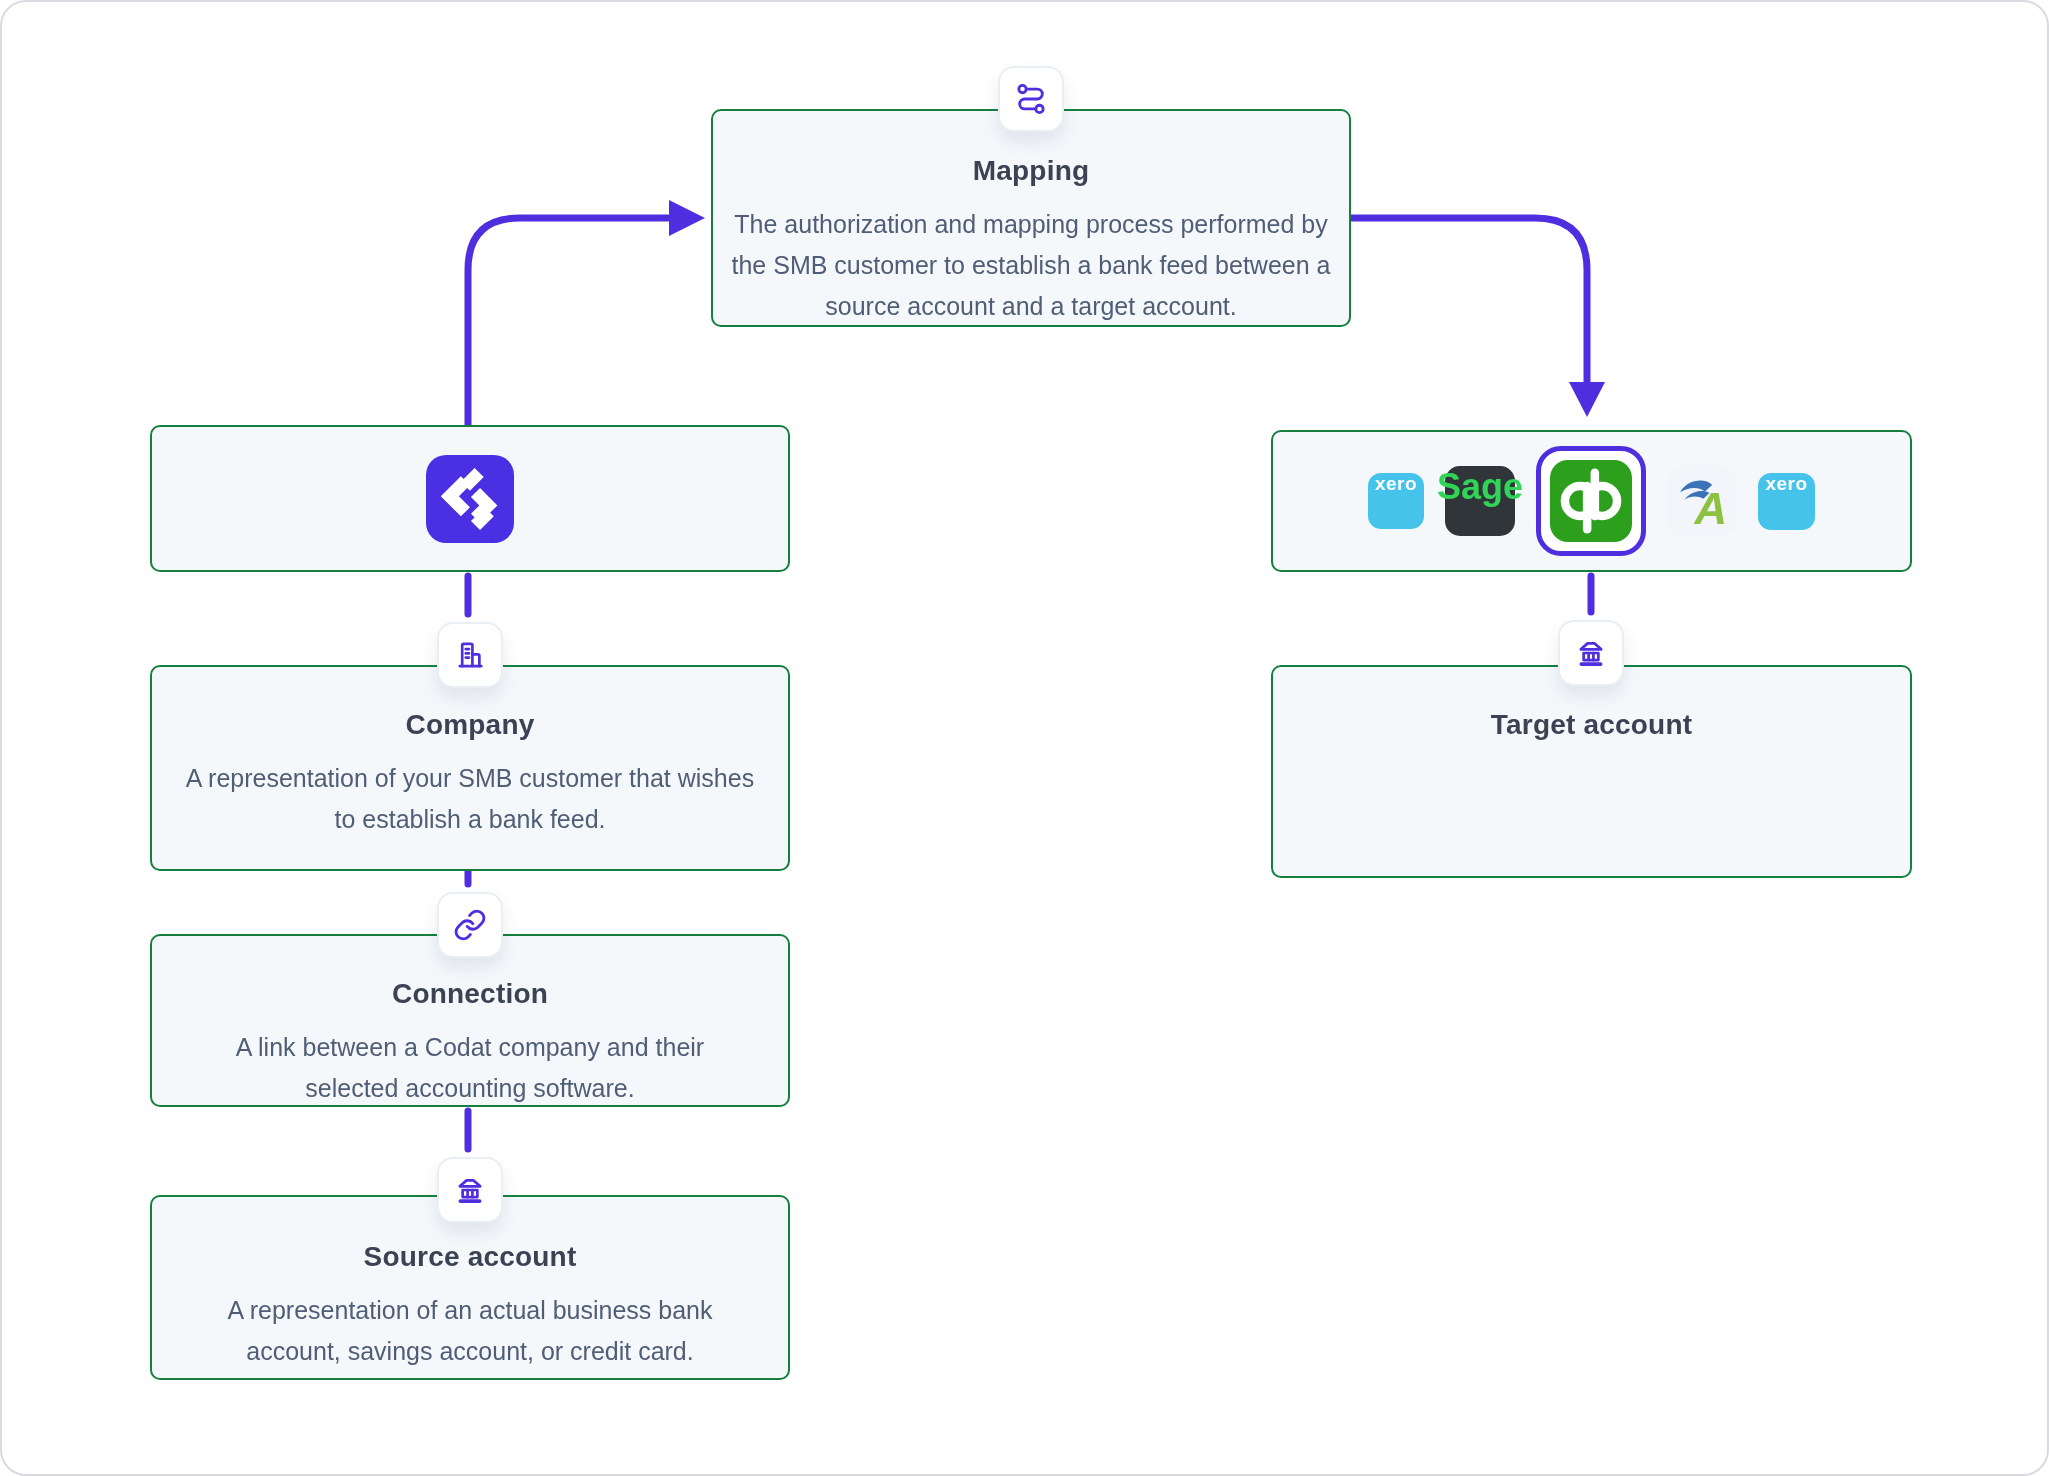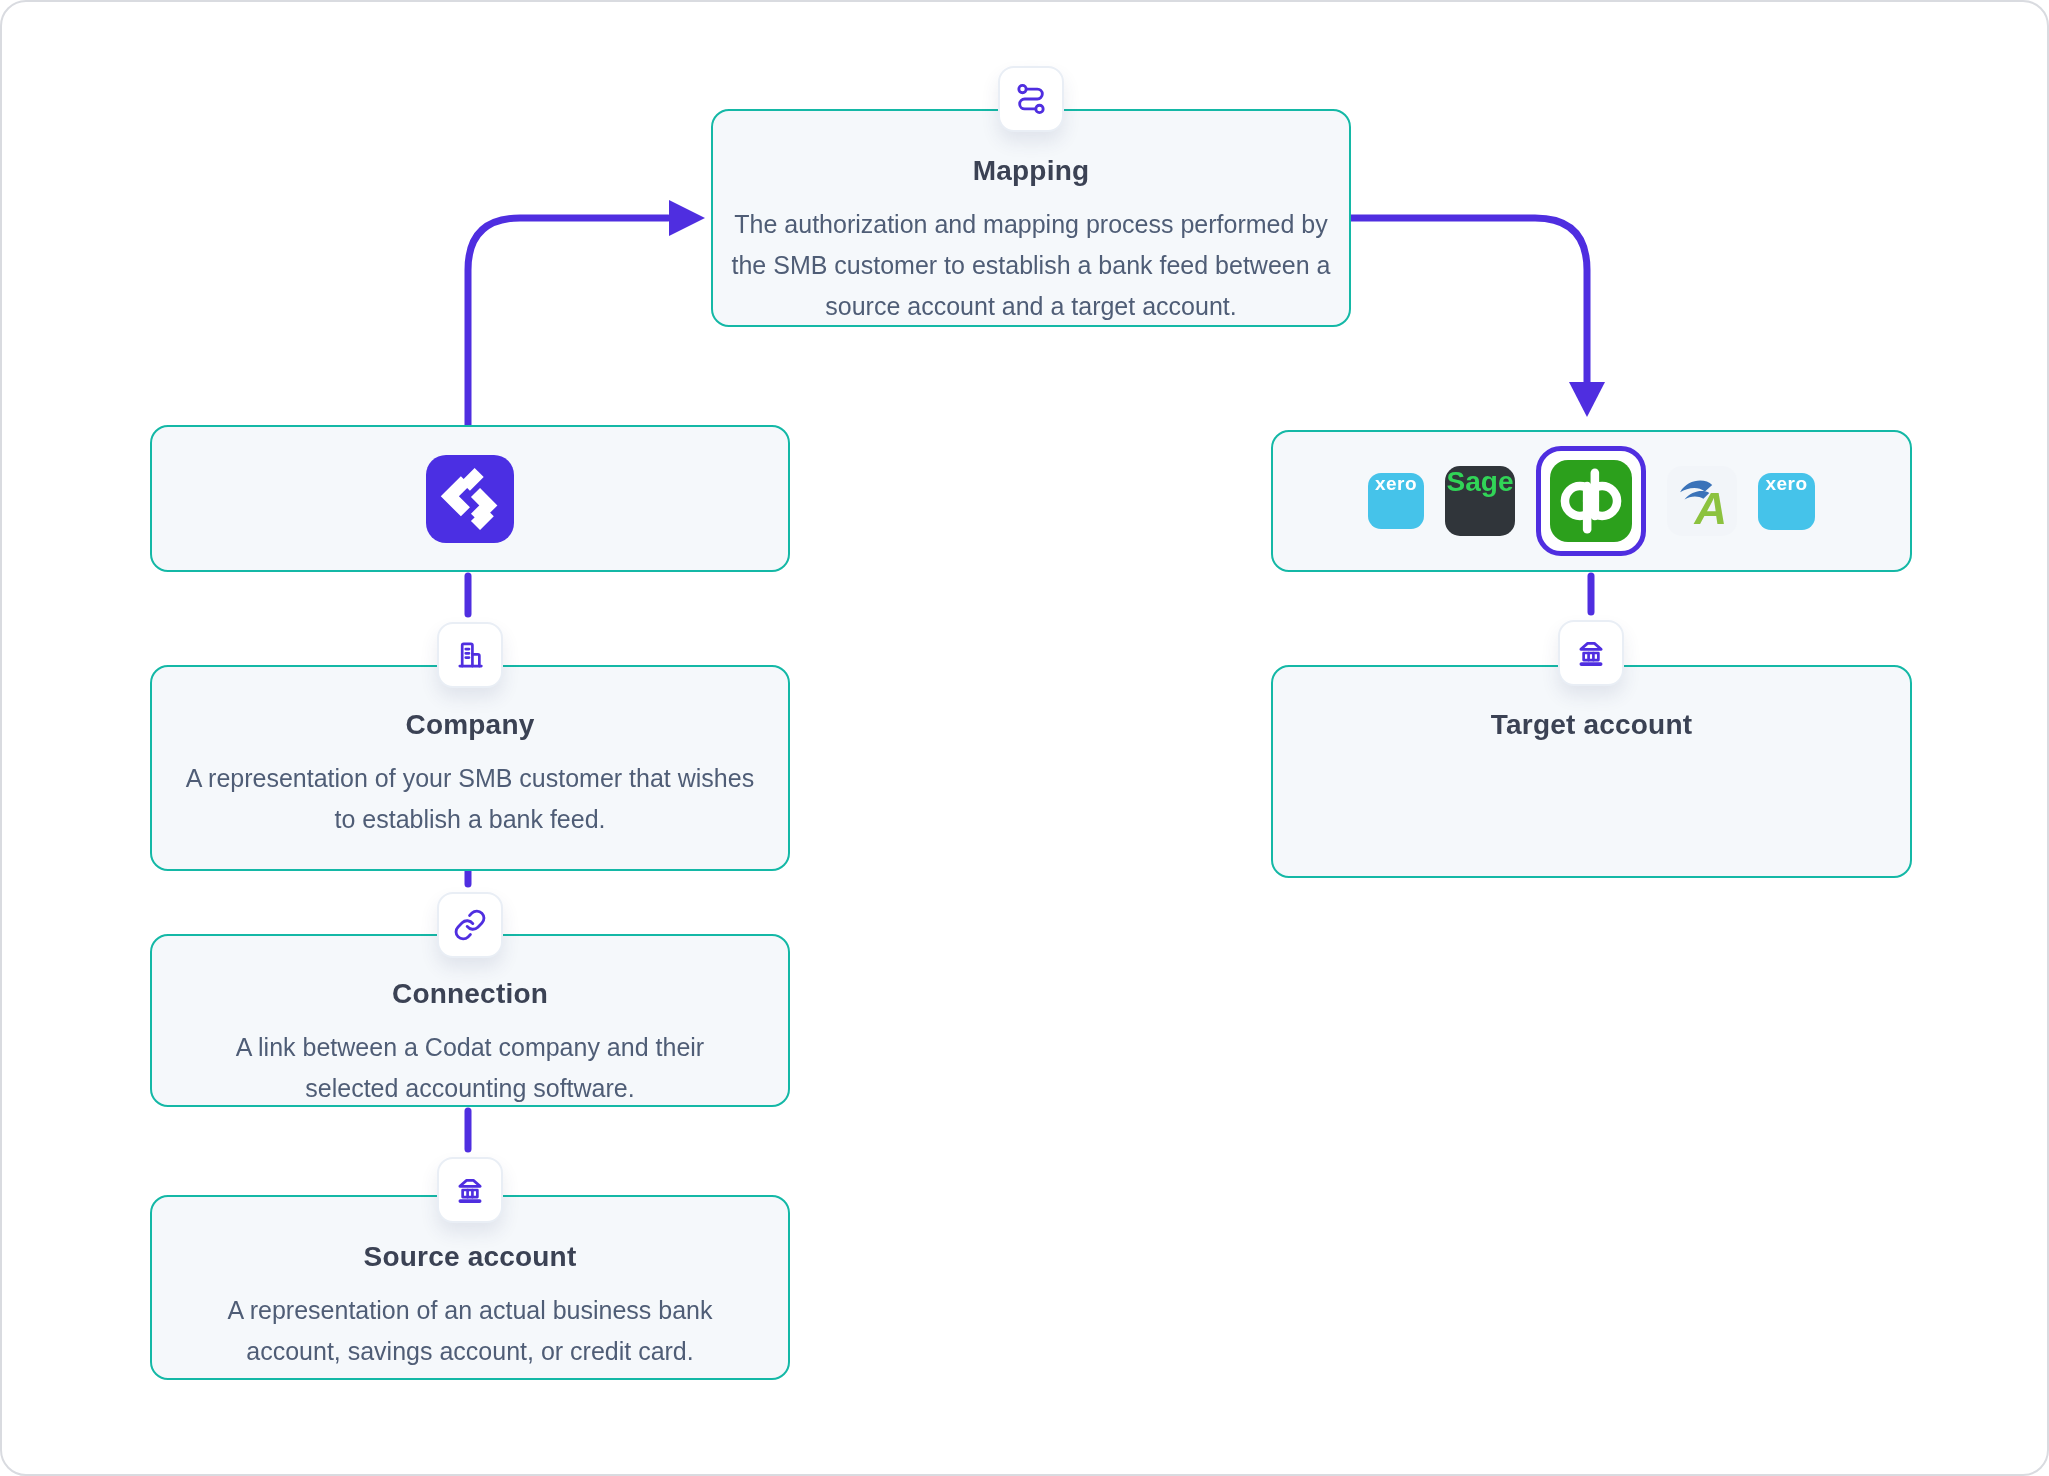--- a/index.html
+++ b/index.html
@@ -3,21 +3,21 @@
 <meta charset="utf-8">
 <style>
   html,body{margin:0;padding:0;background:#ffffff;}
   .canvas{
     position:relative;width:2045px;height:1472px;box-sizing:content-box;
     border:2px solid #d9dbe0;border-radius:26px;background:#ffffff;overflow:hidden;
     font-family:"Liberation Sans",sans-serif;
   }
   svg.flow{position:absolute;left:0;top:0;pointer-events:none;z-index:1;}
   .node{
-    position:absolute;background:#f5f8fb;border:2px solid #14b8a6;border-radius:18px;
+    position:absolute;background:#f5f8fb;border:2px solid #15803d;border-radius:10px;
     text-align:center;box-sizing:border-box;z-index:2;
   }
   .node-title{font-size:28px;font-weight:700;color:#3b4254;letter-spacing:.2px;}
   .node-desc{font-size:25px;color:#4f5d76;line-height:1.64;margin:17px auto 0;}
   #node-codat{left:148px;top:423px;width:640px;height:147px;display:flex;align-items:center;justify-content:center;}
   #node-mapping{left:709px;top:107px;width:640px;height:218px;padding-top:44px;}
   #node-company{left:148px;top:663px;width:640px;height:206px;padding-top:42px;}
   #node-connection{left:148px;top:932px;width:640px;height:173px;padding-top:42px;}
   #node-source{left:148px;top:1193px;width:640px;height:185px;padding-top:44px;}
   #node-platforms{left:1269px;top:428px;width:641px;height:142px;display:flex;align-items:center;justify-content:center;gap:21px;}
@@ -34,21 +34,21 @@
   }
   #chip-mapping{left:996px;top:64px;}
   #chip-company{left:435px;top:620px;}
   #chip-connection{left:435px;top:890px;}
   #chip-source{left:435px;top:1155px;}
   #chip-target{left:1556px;top:618px;}
   .codat-tile{width:88px;height:88px;border-radius:20px;background:#4b2fe3;display:flex;align-items:center;justify-content:center;}
   .tile{display:flex;align-items:flex-start;justify-content:center;box-sizing:border-box;}
   .tile-xero{width:56px;height:56px;background:#45c3ea;border-radius:13px;color:#fff;font-size:19px;font-weight:700;letter-spacing:.5px;}
   .tile-xero.small{width:57px;height:57px;}
-  .tile-sage{width:70px;height:70px;background:#30353a;border-radius:15px;color:#31d457;font-size:28px;font-weight:700;}
+  .tile-sage{width:70px;height:70px;background:#30353a;border-radius:15px;color:#31d457;font-size:36px;font-weight:700;}
   .qb-ring{width:100px;height:100px;border:5px solid #4f2ee0;border-radius:25px;background:#ffffff;display:flex;align-items:center;justify-content:center;}
   .tile-qb{width:82px;height:82px;background:#2ca01c;border-radius:18px;}
   .tile-freeagent{width:70px;height:70px;background:#f2f5f9;border-radius:15px;}
 </style>
 </head>
 <body>
 
 <div class="canvas">
 
   <svg class="flow" width="2045" height="1472" viewBox="0 0 2045 1472">

